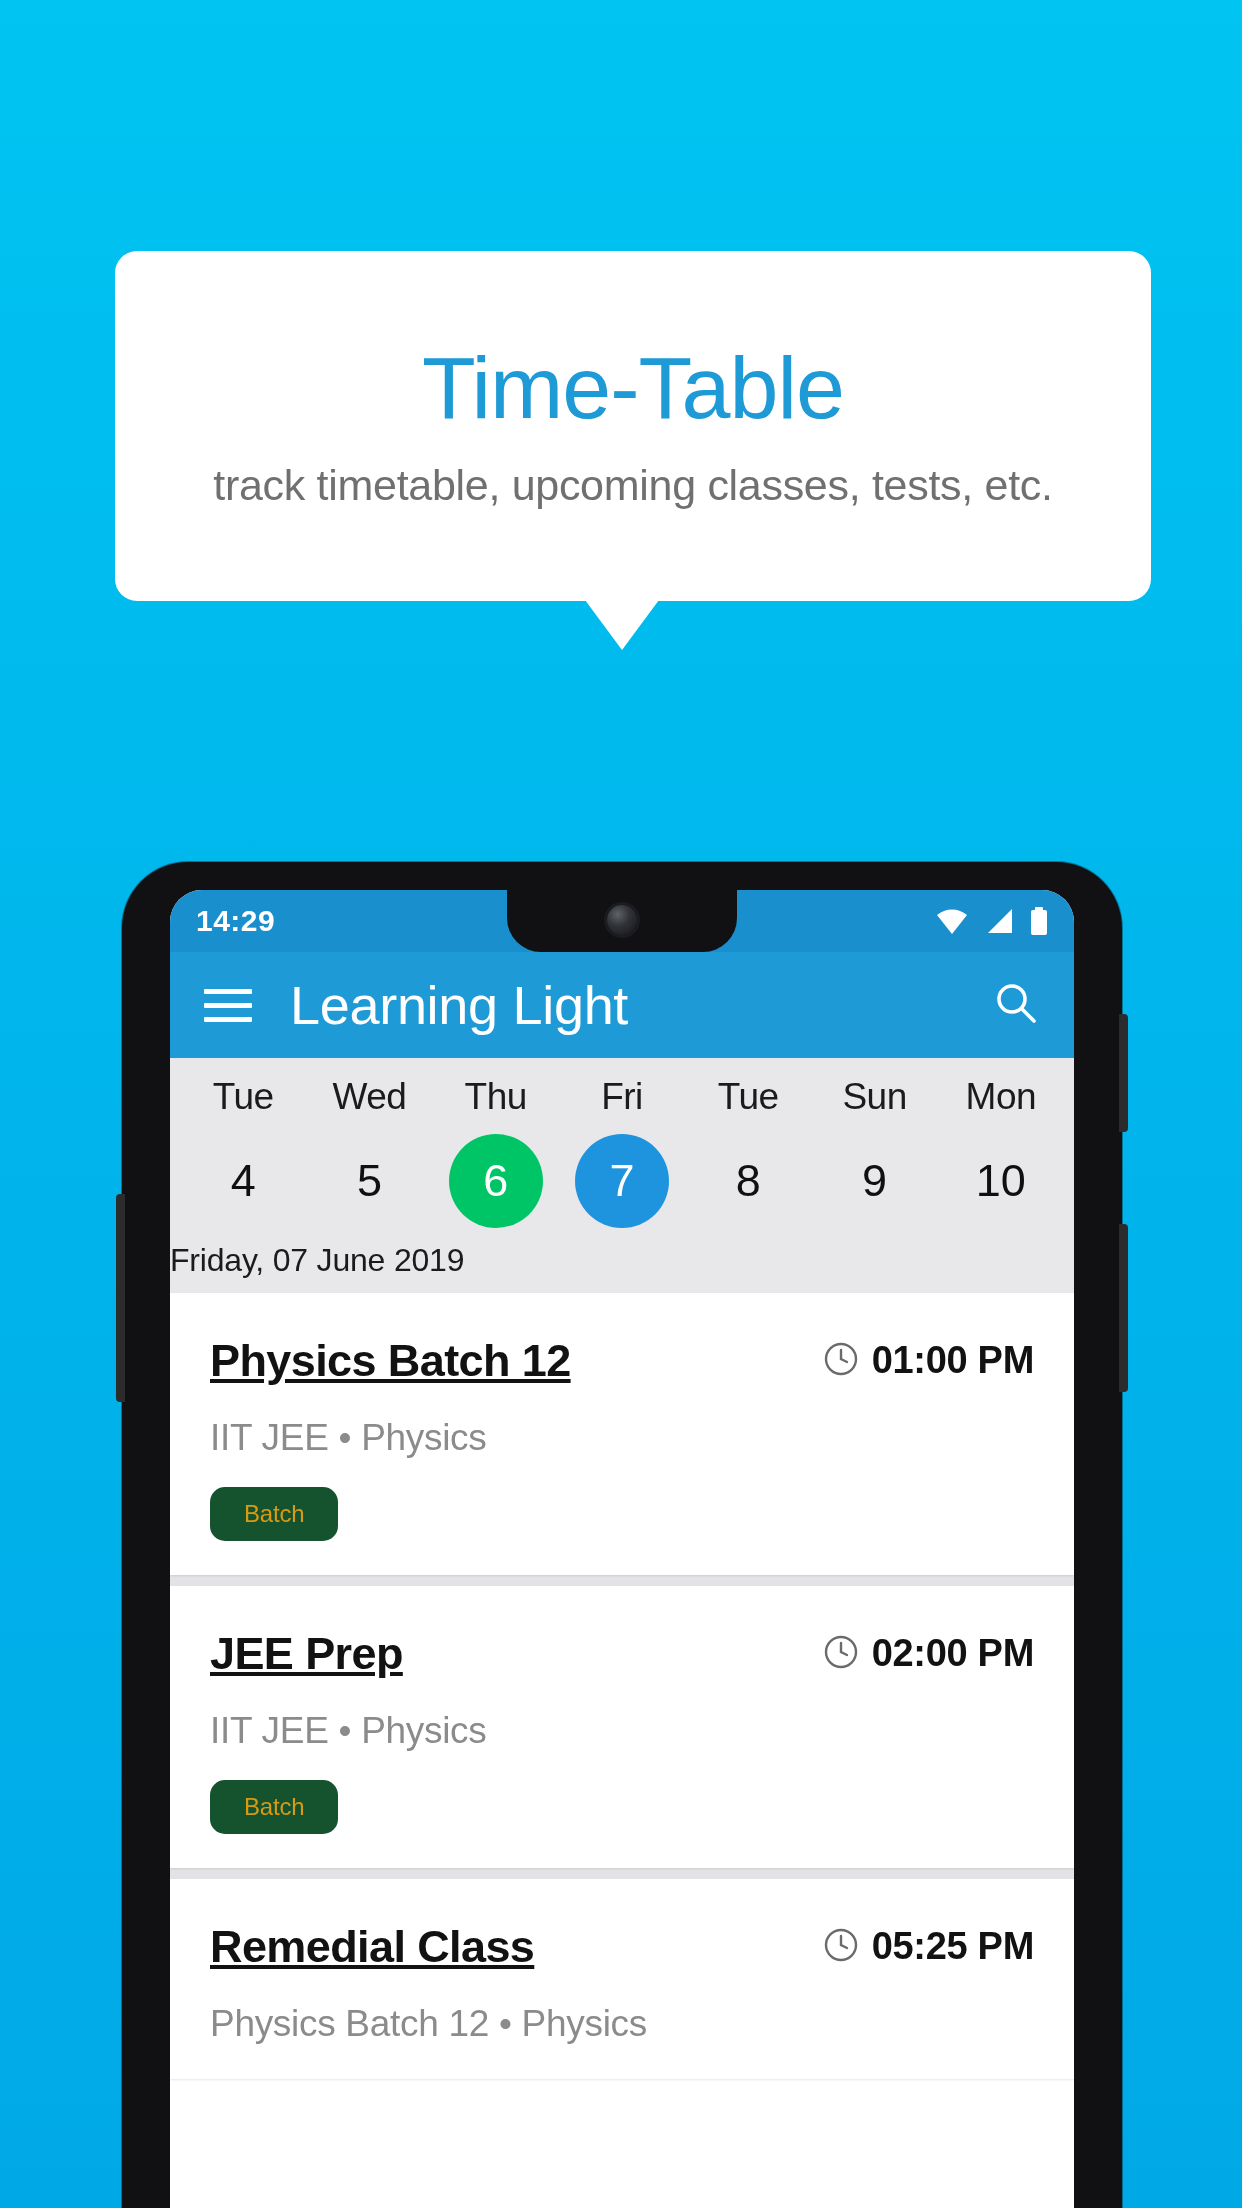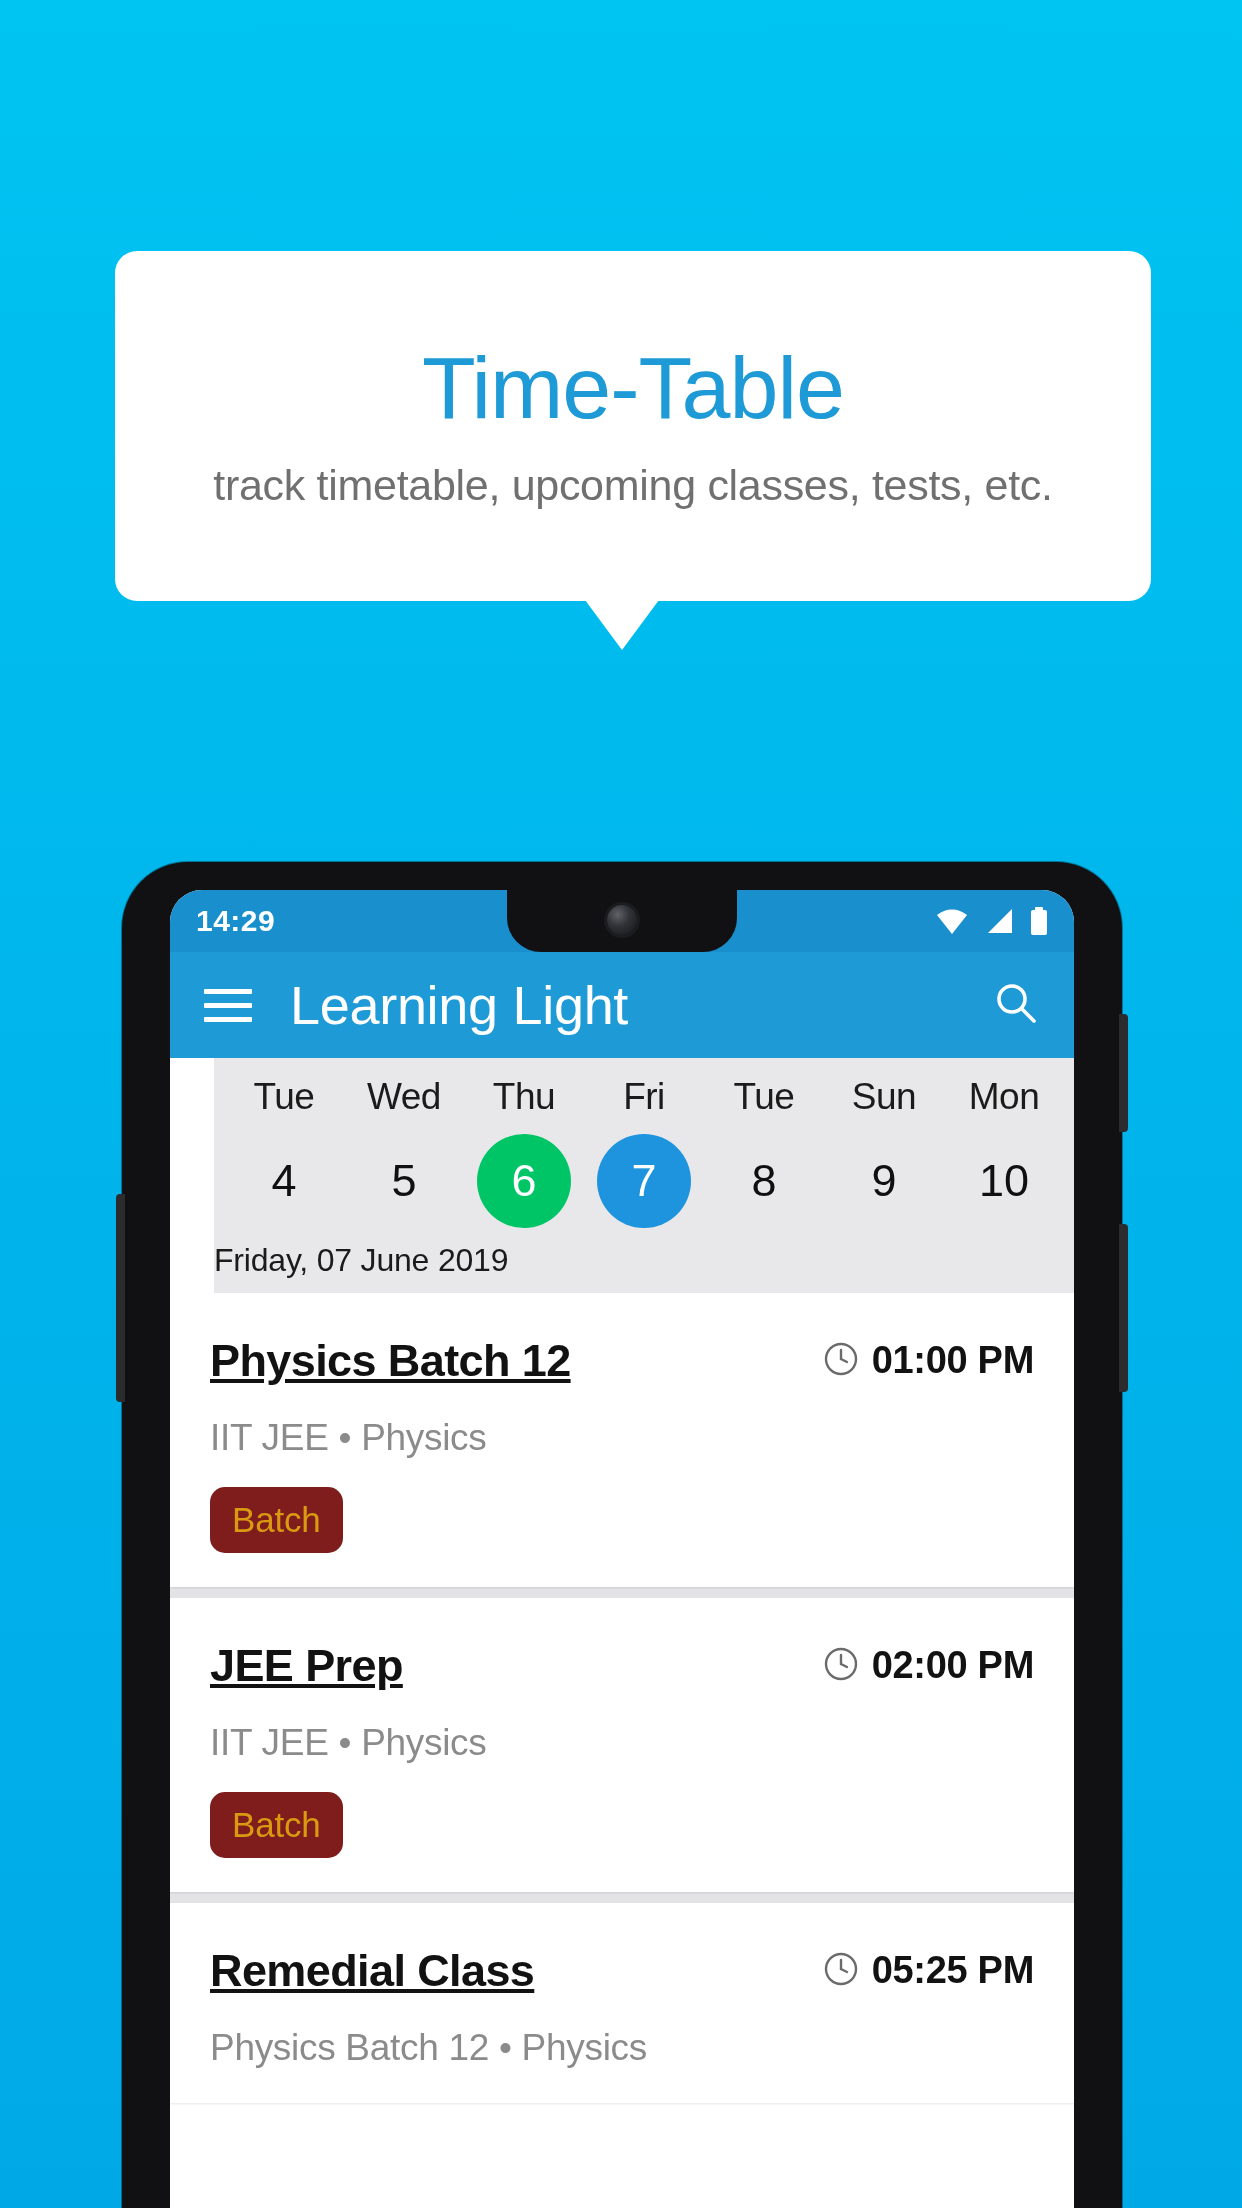--- a/index.html
+++ b/index.html
@@ -147,21 +147,21 @@
   #appbar-title {
     margin-left: 38px;
     color: #ffffff;
     font-size: 54px;
     font-weight: 400;
     letter-spacing: -0.3px;
   }
   #search-icon { margin-left: auto; }
 
   
-  #datestrip { background: #E8E8EA; padding: 18px 0 14px; margin-left: 44px; }
+  #datestrip { background: #E8E8EA; padding: 18px 0 14px; }
   #day-row, #date-row { display: flex; padding: 0 10px; }
   .daycell { flex: 1; text-align: center; }
   .day-label {
     font-size: 37px;
     color: #1b1b1b;
     font-weight: 400;
     letter-spacing: -0.5px;
   }
   #date-row { margin-top: 16px; }
   .date-num {
@@ -219,25 +219,25 @@
   .card-sub {
     margin-top: 30px;
     font-size: 37px;
     color: #8b8b8b;
     font-weight: 400;
     letter-spacing: -0.3px;
   }
   .card-pill-row { margin-top: 28px; }
   .card-pill {
     display: inline-block;
-    background: #7f1d1d;
+    background: #14532d;
     color: #D99A12;
-    font-size: 35px;
-    font-weight: 400;
-    padding: 13px 22px;
+    font-size: 24px;
+    font-weight: 400;
+    padding: 13px 34px;
     border-radius: 15px;
     letter-spacing: -0.2px;
   }
 </style>
 </head>
 <body>
 
 <div id="stage">
 
   <div id="bubble">

